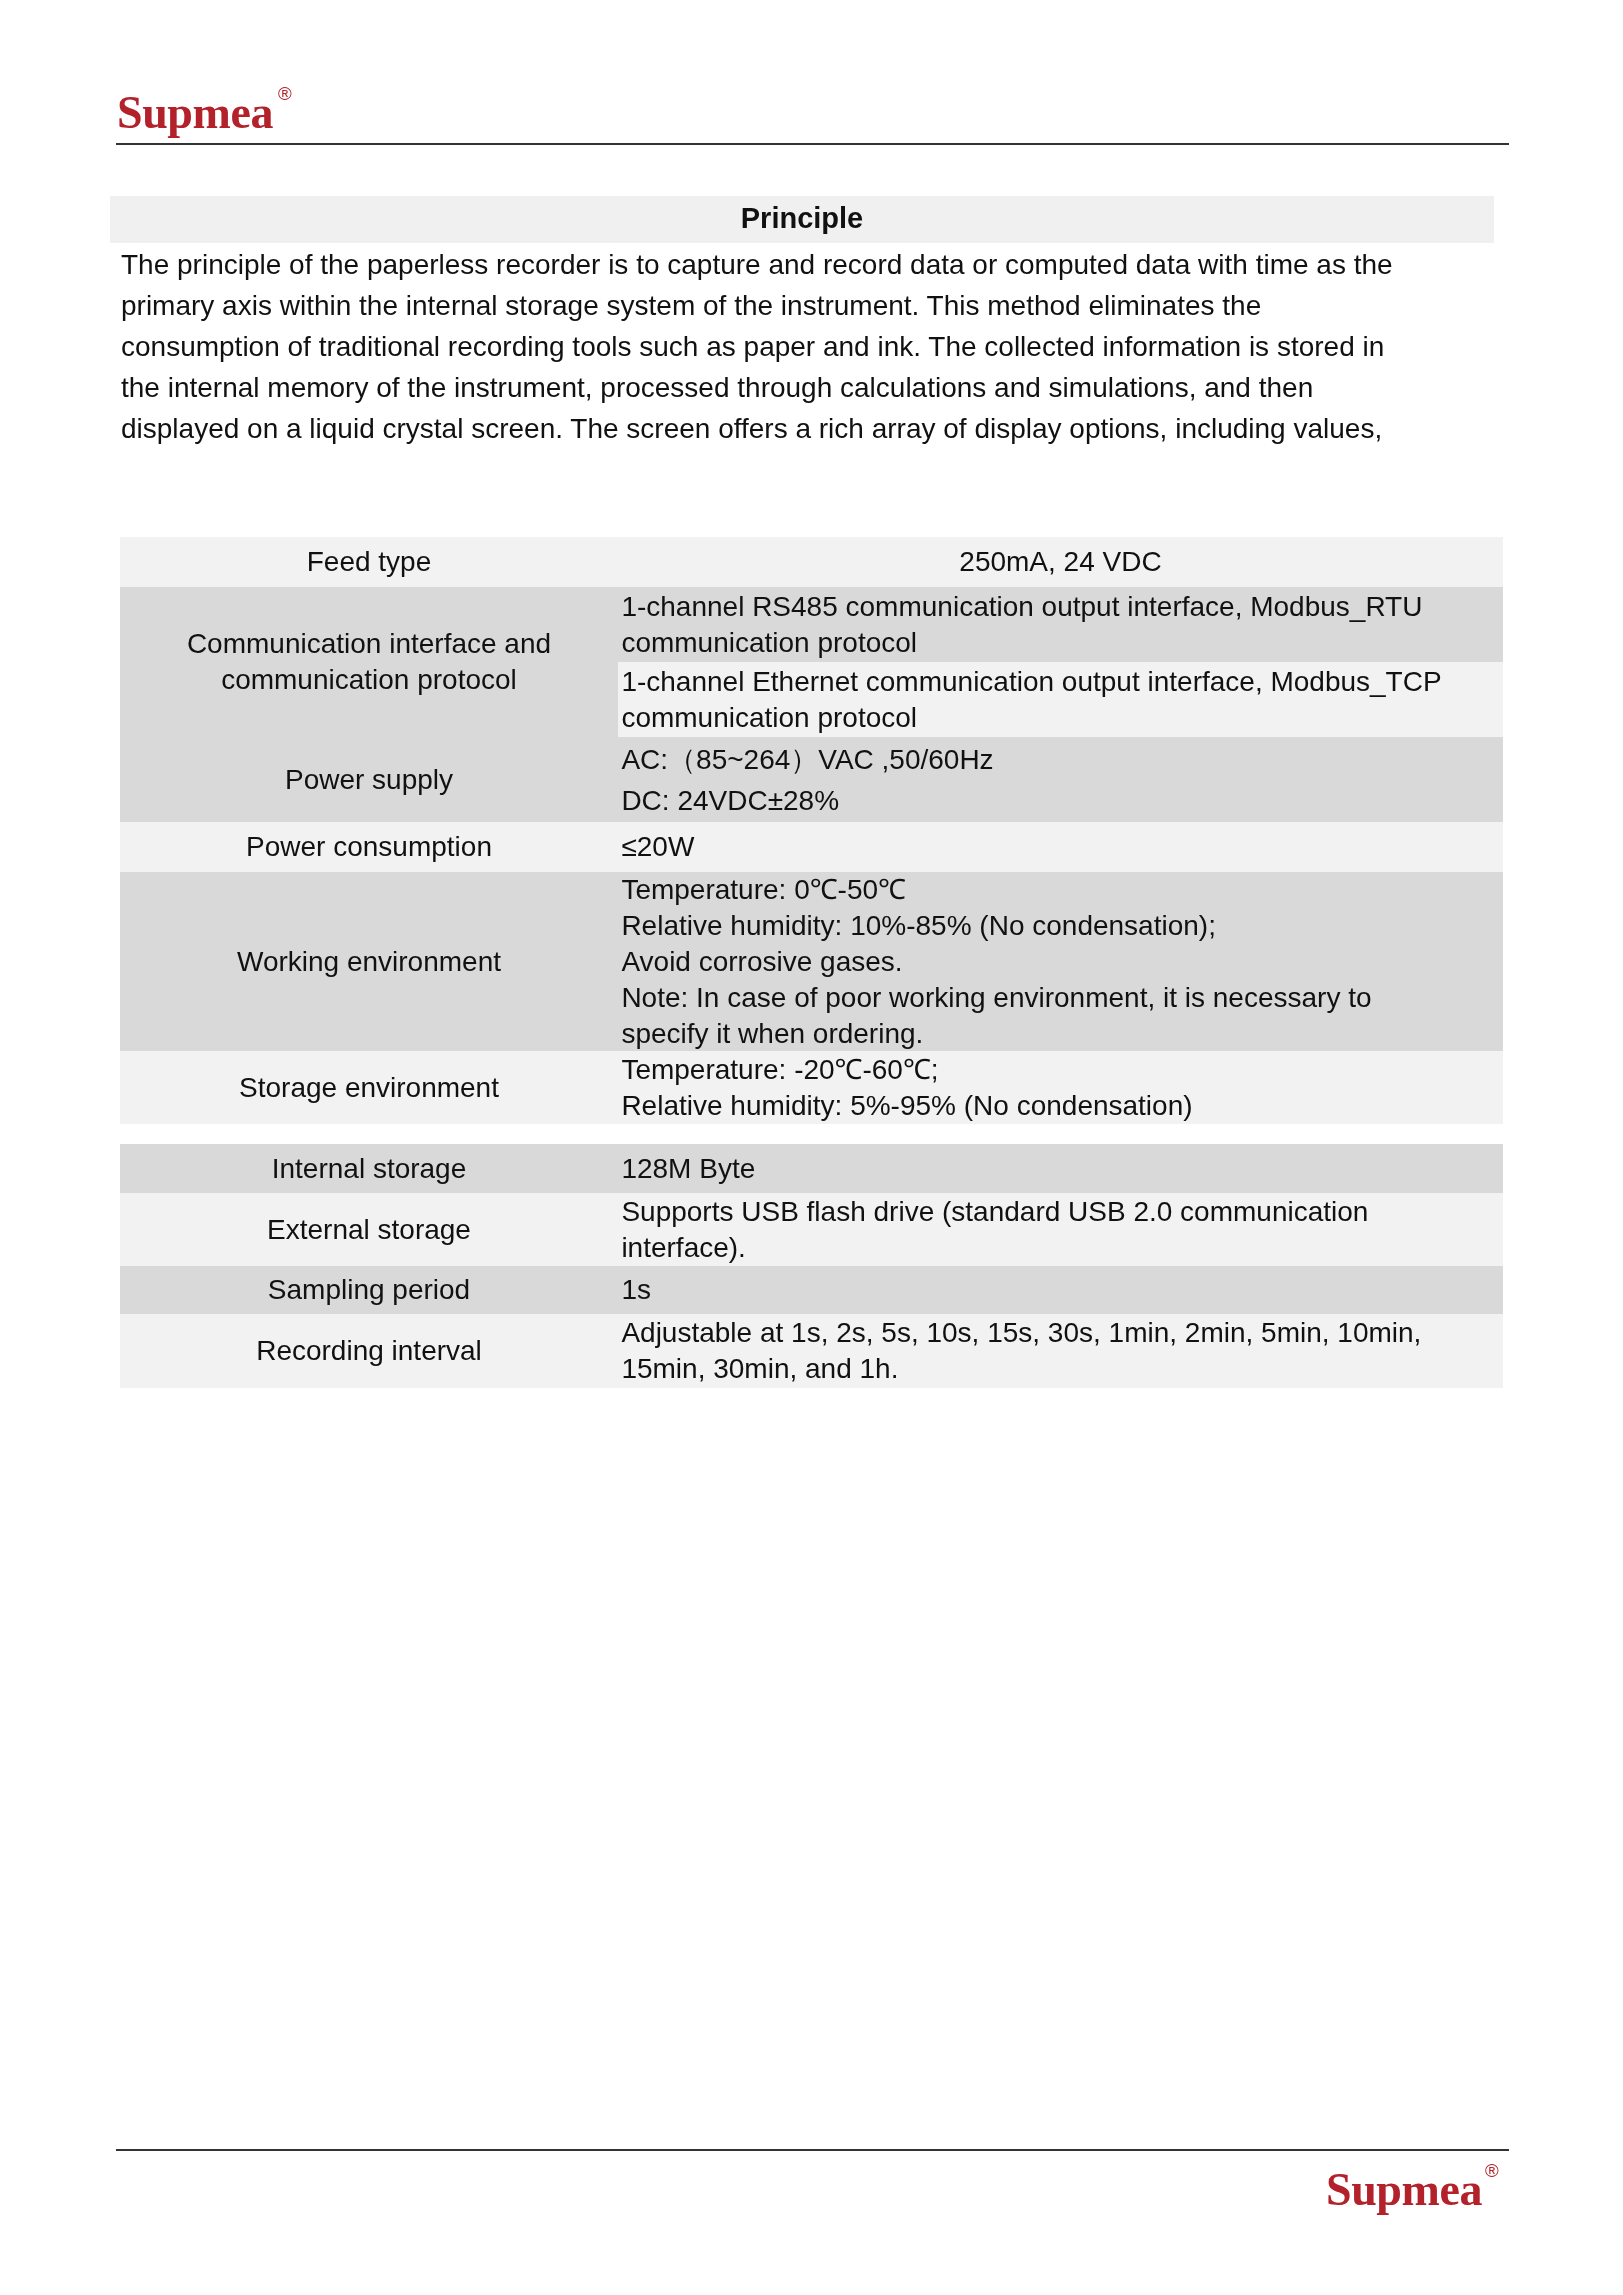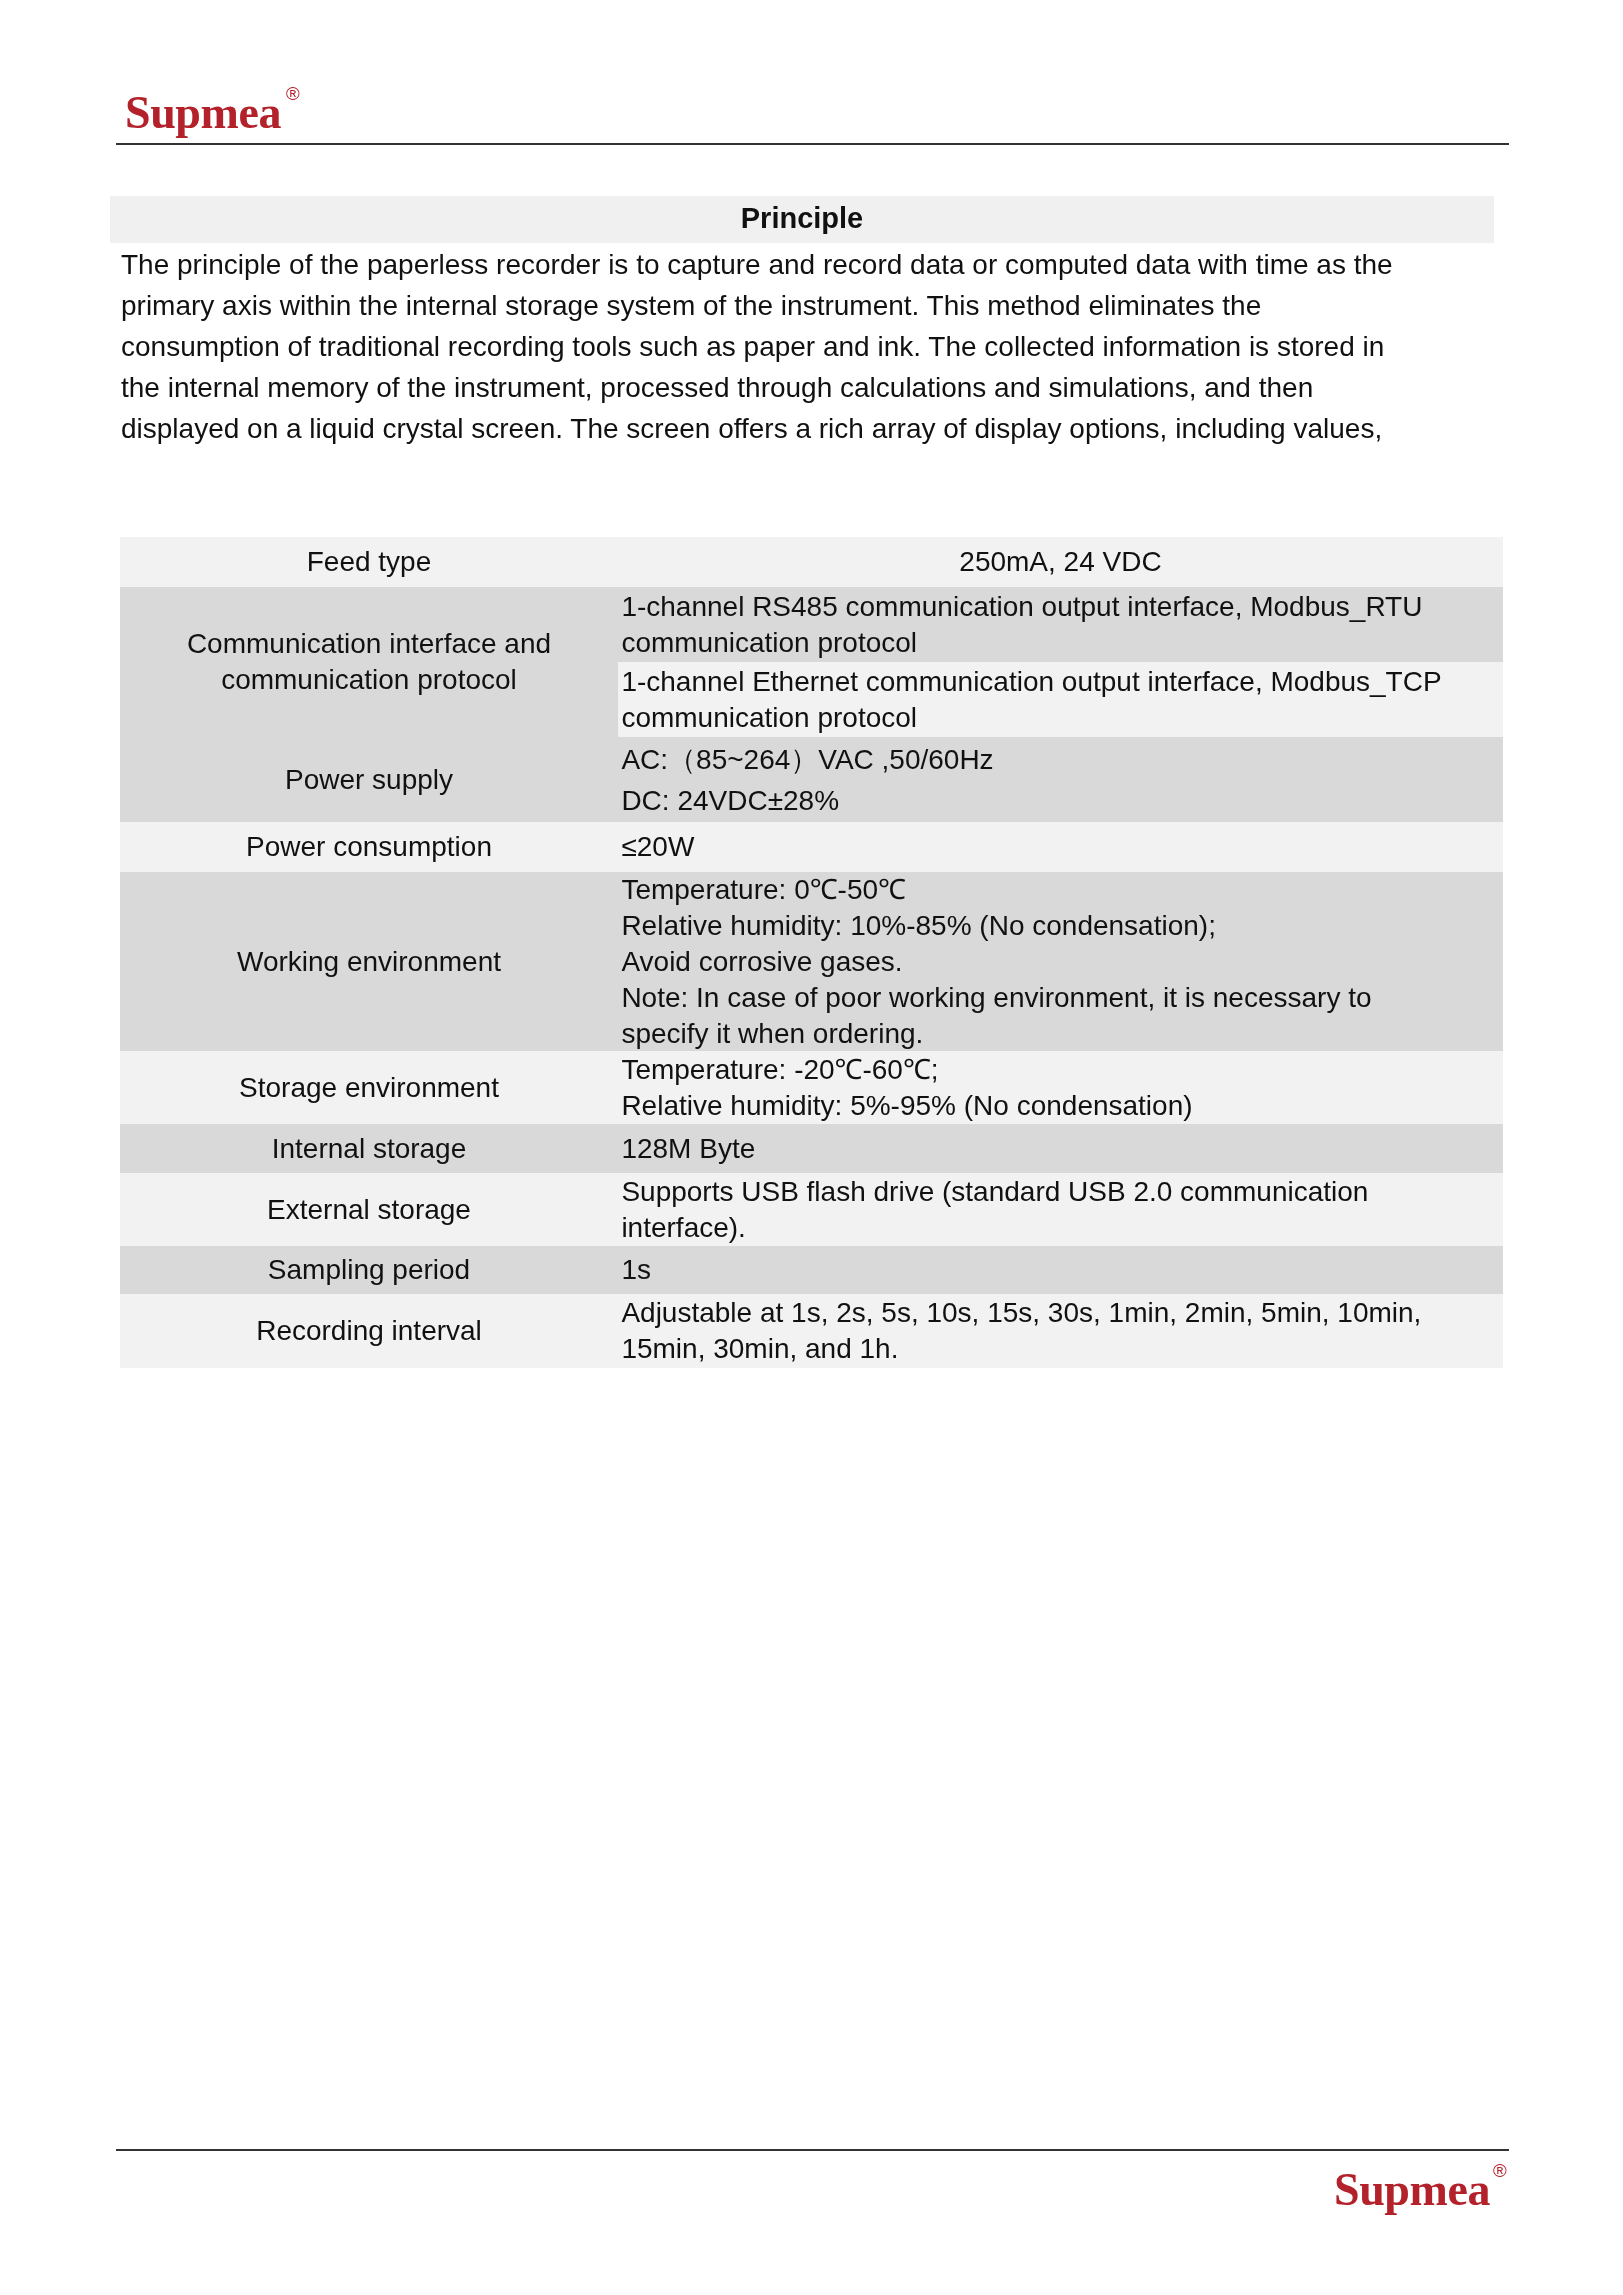--- a/index.html
+++ b/index.html
@@ -1,19 +1,19 @@
 <!DOCTYPE html>
 <html style="font-size:13.5px"><head>
 <meta charset="utf-8">
 <style>
   html, body { margin: 0; padding: 0; background: #ffffff; }
   body { width: 1623px; height: 2295px; position: relative; overflow: hidden;
          font-family: "Liberation Sans", sans-serif; color: #111; }
   .logo { position: absolute; font-family: "Liberation Serif", serif; font-weight: bold;
-          color: #b3212a; font-size: 46px; letter-spacing: -0.4px; line-height: 1; margin-left: 8px; }
+          color: #b3212a; font-size: 46px; letter-spacing: -0.4px; line-height: 1; }
   .logo .reg { position: absolute; font-family: "Liberation Sans", sans-serif; font-weight: normal;
                font-size: 18.6px; top: -5px; }
   .rule { position: absolute; height: 1.7px; background: #333; }
   .principle-bar { position: absolute; left: 110px; top: 196px; width: 1384px; height: 47px;
                    background: #f0f0f0; }
   .principle-title { position: absolute; left: 0; right: 0; top: 5px; text-align: center;
                      font-weight: bold; font-size: 29px; line-height: 34px; }
   .principle-text { position: absolute; left: 121px; top: 244px; width: 1370px;
                     font-size: 28px; line-height: 41px; margin: 0; }
   .table { position: absolute; left: 120px; top: 537px; width: 1383px; }
@@ -105,21 +105,21 @@
   </div>
 
   <div class="row light" style="height:73px;">
     <div class="cell-label">Storage environment</div>
     <div class="cell-value">
       <div class="line">Temperature: -20℃-60℃;</div>
       <div class="line">Relative humidity: 5%-95% (No condensation)</div>
     </div>
   </div>
 
-  <div class="row dark" style="height:49px;">
+  <div class="row dark" style="height:49px;margin-top:20px;">
     <div class="cell-label">Internal storage</div>
     <div class="cell-value">
       <div class="line">128M Byte</div>
     </div>
   </div>
 
   <div class="row light" style="height:73px;">
     <div class="cell-label">External storage</div>
     <div class="cell-value">
       <div class="line">Supports USB flash drive (standard USB 2.0 communication</div>

